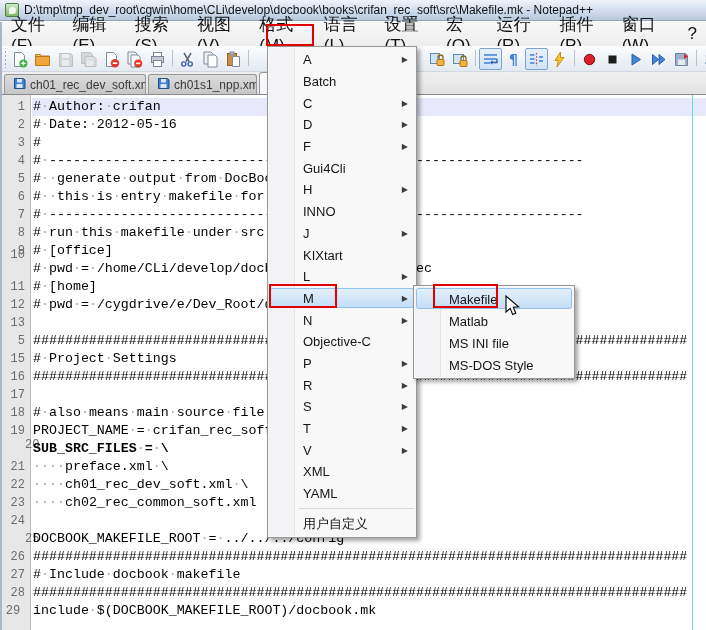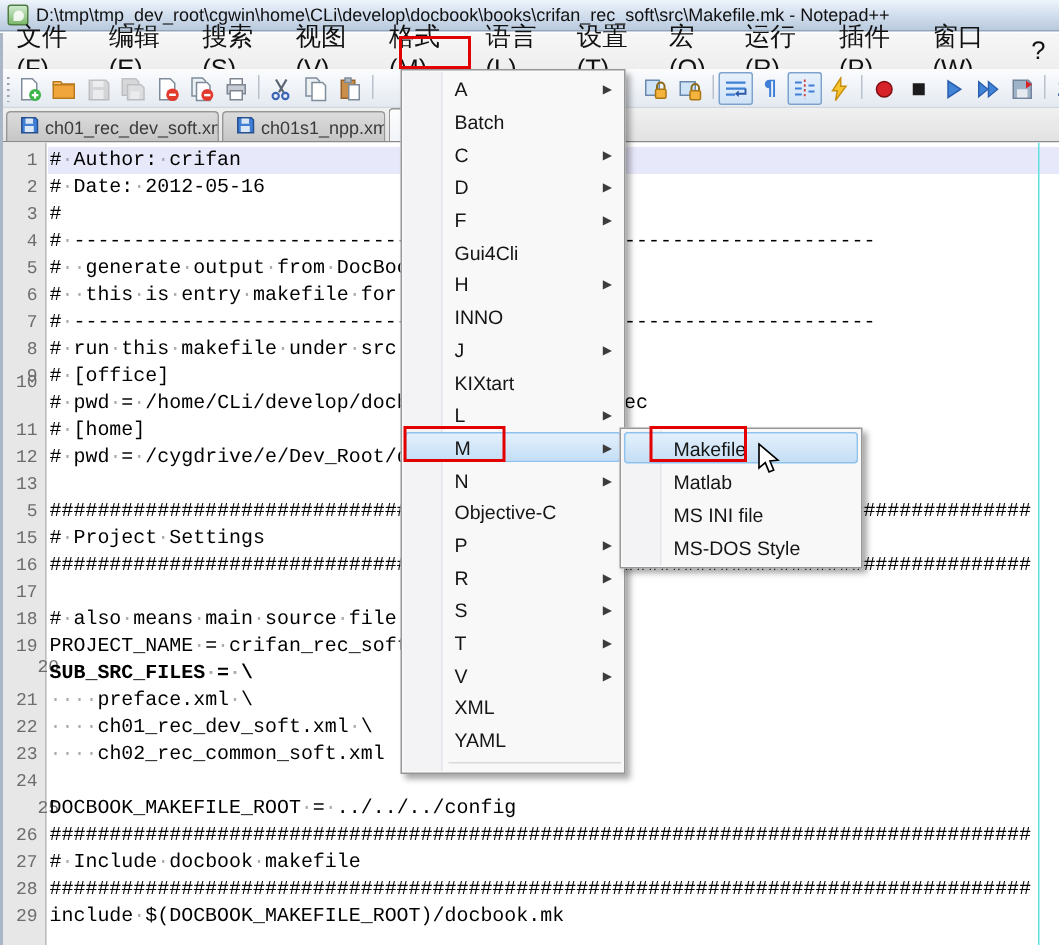--- a/index.html
+++ b/index.html
@@ -361,21 +361,21 @@
       <div class="lnum" style="top: 327px;">19</div>
       <div class="lnum" style="top: 341px; padding-left: 32px;">20</div>
       <div class="lnum" style="top: 363px;">21</div>
       <div class="lnum" style="top: 381px;">22</div>
       <div class="lnum" style="top: 399px; text-align: right;">23</div>
       <div class="lnum" style="top: 417px;">24</div>
       <div class="lnum" style="top: 435px; padding-left: 39px;">25</div>
       <div class="lnum" style="top: 453px;">26</div>
       <div class="lnum" style="top: 471px;">27</div>
       <div class="lnum" style="top: 489px;">28</div>
-      <div class="lnum" style="top: 507px;">29</div>
+      <div class="lnum" style="top: 507px; text-align: center;">29</div>
     </div>
   <div class="edgeline" style="left:690px;"></div>
   <div id="codelines">
       <div class="codeline" style="top: 3px;">#<span class="ws">·</span>Author:<span class="ws">·</span>crifan</div>
       <div class="codeline" style="top: 21px;">#<span class="ws">·</span>Date:<span class="ws">·</span>2012-05-16</div>
       <div class="codeline" style="top: 39px;">#</div>
       <div class="codeline" style="top: 57px;">#<span class="ws">·</span>-------------------------------------------------------------------</div>
       <div class="codeline" style="top: 75px;">#<span class="ws">·</span><span class="ws">·</span>generate<span class="ws">·</span>output<span class="ws">·</span>from<span class="ws">·</span>DocBook<span class="ws">·</span>source</div>
       <div class="codeline" style="top: 93px;">#<span class="ws">·</span><span class="ws">·</span>this<span class="ws">·</span>is<span class="ws">·</span>entry<span class="ws">·</span>makefile<span class="ws">·</span>for<span class="ws">·</span>crifan_rec_soft</div>
       <div class="codeline" style="top: 111px;">#<span class="ws">·</span>-------------------------------------------------------------------</div>
@@ -479,20 +479,23 @@
       <span>V</span>
       <span class="arrow">▶</span>
     </div>
     <div class="mitem">
       <span>XML</span>
     </div>
     <div class="mitem">
       <span>YAML</span>
     </div>
     <div class="msep"></div>
+    <div class="mitem">
+      <span>用户自定义</span>
+    </div>
   </div>
 
 <div class="dropmenu" id="sub-menu">
   <div class="icol"></div>
 <div class="mitem sel">
       <span>Makefile</span>
     </div>
     <div class="mitem">
       <span>Matlab</span>
     </div>

